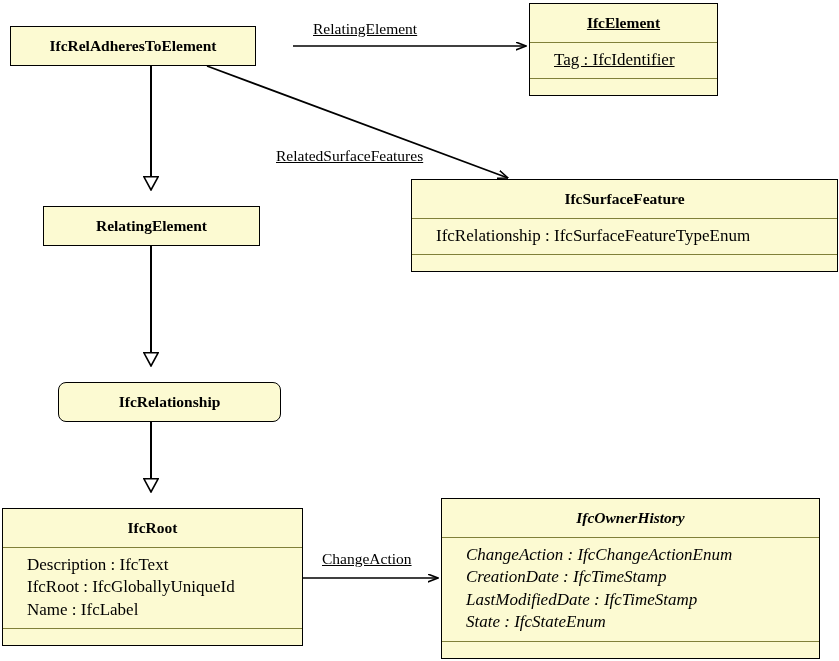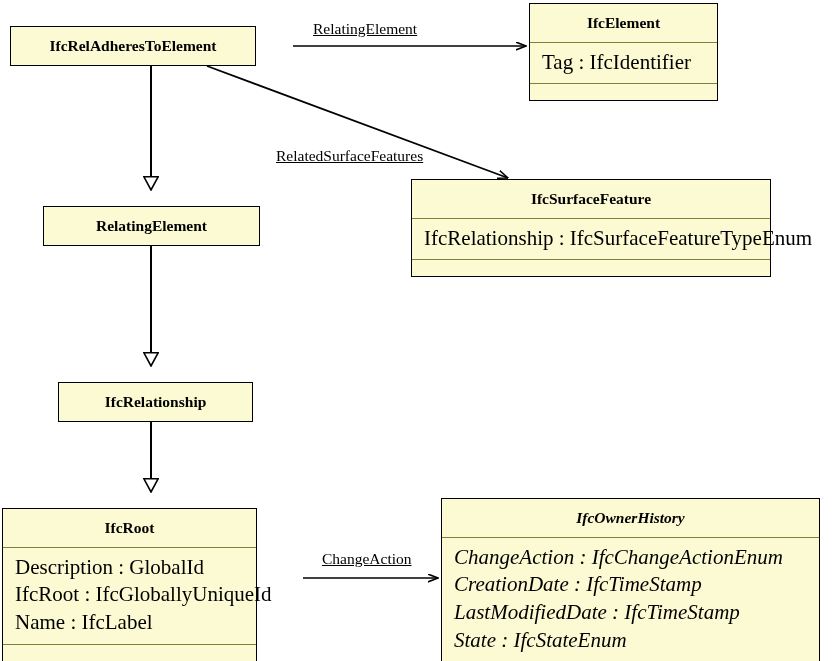--- a/index.html
+++ b/index.html
@@ -35,22 +35,22 @@
   .node .title {
     text-align: center;
     font-weight: bold;
     font-size: 15.5px;
     line-height: 1;
     padding: 11px 6px 11px 6px;
     white-space: nowrap;
   }
   .node .attrs {
     border-top: 1.6px solid #80803a;
-    padding: 6px 12px 7px 12px;
-    font-size: 21px;
+    padding: 6px 12px 7px 24px;
+    font-size: 17px;
     line-height: 1.33;
   }
   .node .attr {
     white-space: nowrap;
   }
   .node .empty-compartment {
     border-top: 1.6px solid #80803a;
     height: 16px;
   }
   .edge-label {
@@ -88,48 +88,48 @@
 
     <line x1="151" y1="422" x2="151" y2="492" stroke="#000000" stroke-width="2" marker-end="url(#hollow-triangle)"></line>
 
     <line x1="303" y1="578" x2="438" y2="578" stroke="#000000" stroke-width="1.7" marker-end="url(#open-arrow)"></line>
   </svg>
 
   <div class="node" style="left:10px; top:26px; width:246px;">
     <div class="title">IfcRelAdheresToElement</div>
   </div>
 
-  <div class="node" style="left:529px; top:3px; width:189px;">
+  <div class="node" style="left:529px; top:3px; width:189px;text-decoration:underline;">
     <div class="title">IfcElement</div>
     <div class="attrs">
       <div class="attr">Tag : IfcIdentifier</div>
     </div>
     <div class="empty-compartment"></div>
   </div>
 
-  <div class="node" style="left:411px; top:179px; width:360px;">
+  <div class="node" style="left:411px; top:179px; width:427px;">
     <div class="title">IfcSurfaceFeature</div>
     <div class="attrs">
       <div class="attr">IfcRelationship : IfcSurfaceFeatureTypeEnum</div>
     </div>
     <div class="empty-compartment"></div>
   </div>
 
   <div class="node" style="left:43px; top:206px; width:217px;">
     <div class="title">RelatingElement</div>
   </div>
 
-  <div class="node" style="left:58px; top:382px; width:195px;">
+  <div class="node" style="left:58px; top:382px; width:223px;border-radius:8px;">
     <div class="title">IfcRelationship</div>
   </div>
 
-  <div class="node" style="left:2px; top:508px; width:255px;">
+  <div class="node" style="left:2px; top:508px; width:301px;">
     <div class="title">IfcRoot</div>
     <div class="attrs">
-      <div class="attr">Description : GlobalId</div>
+      <div class="attr">Description : IfcText</div>
       <div class="attr">IfcRoot : IfcGloballyUniqueId</div>
       <div class="attr">Name : IfcLabel</div>
     </div>
     <div class="empty-compartment"></div>
   </div>
 
   <div class="node" style="left:441px; top:498px; width:379px;font-style:italic;">
     <div class="title">IfcOwnerHistory</div>
     <div class="attrs">
       <div class="attr">ChangeAction : IfcChangeActionEnum</div>

